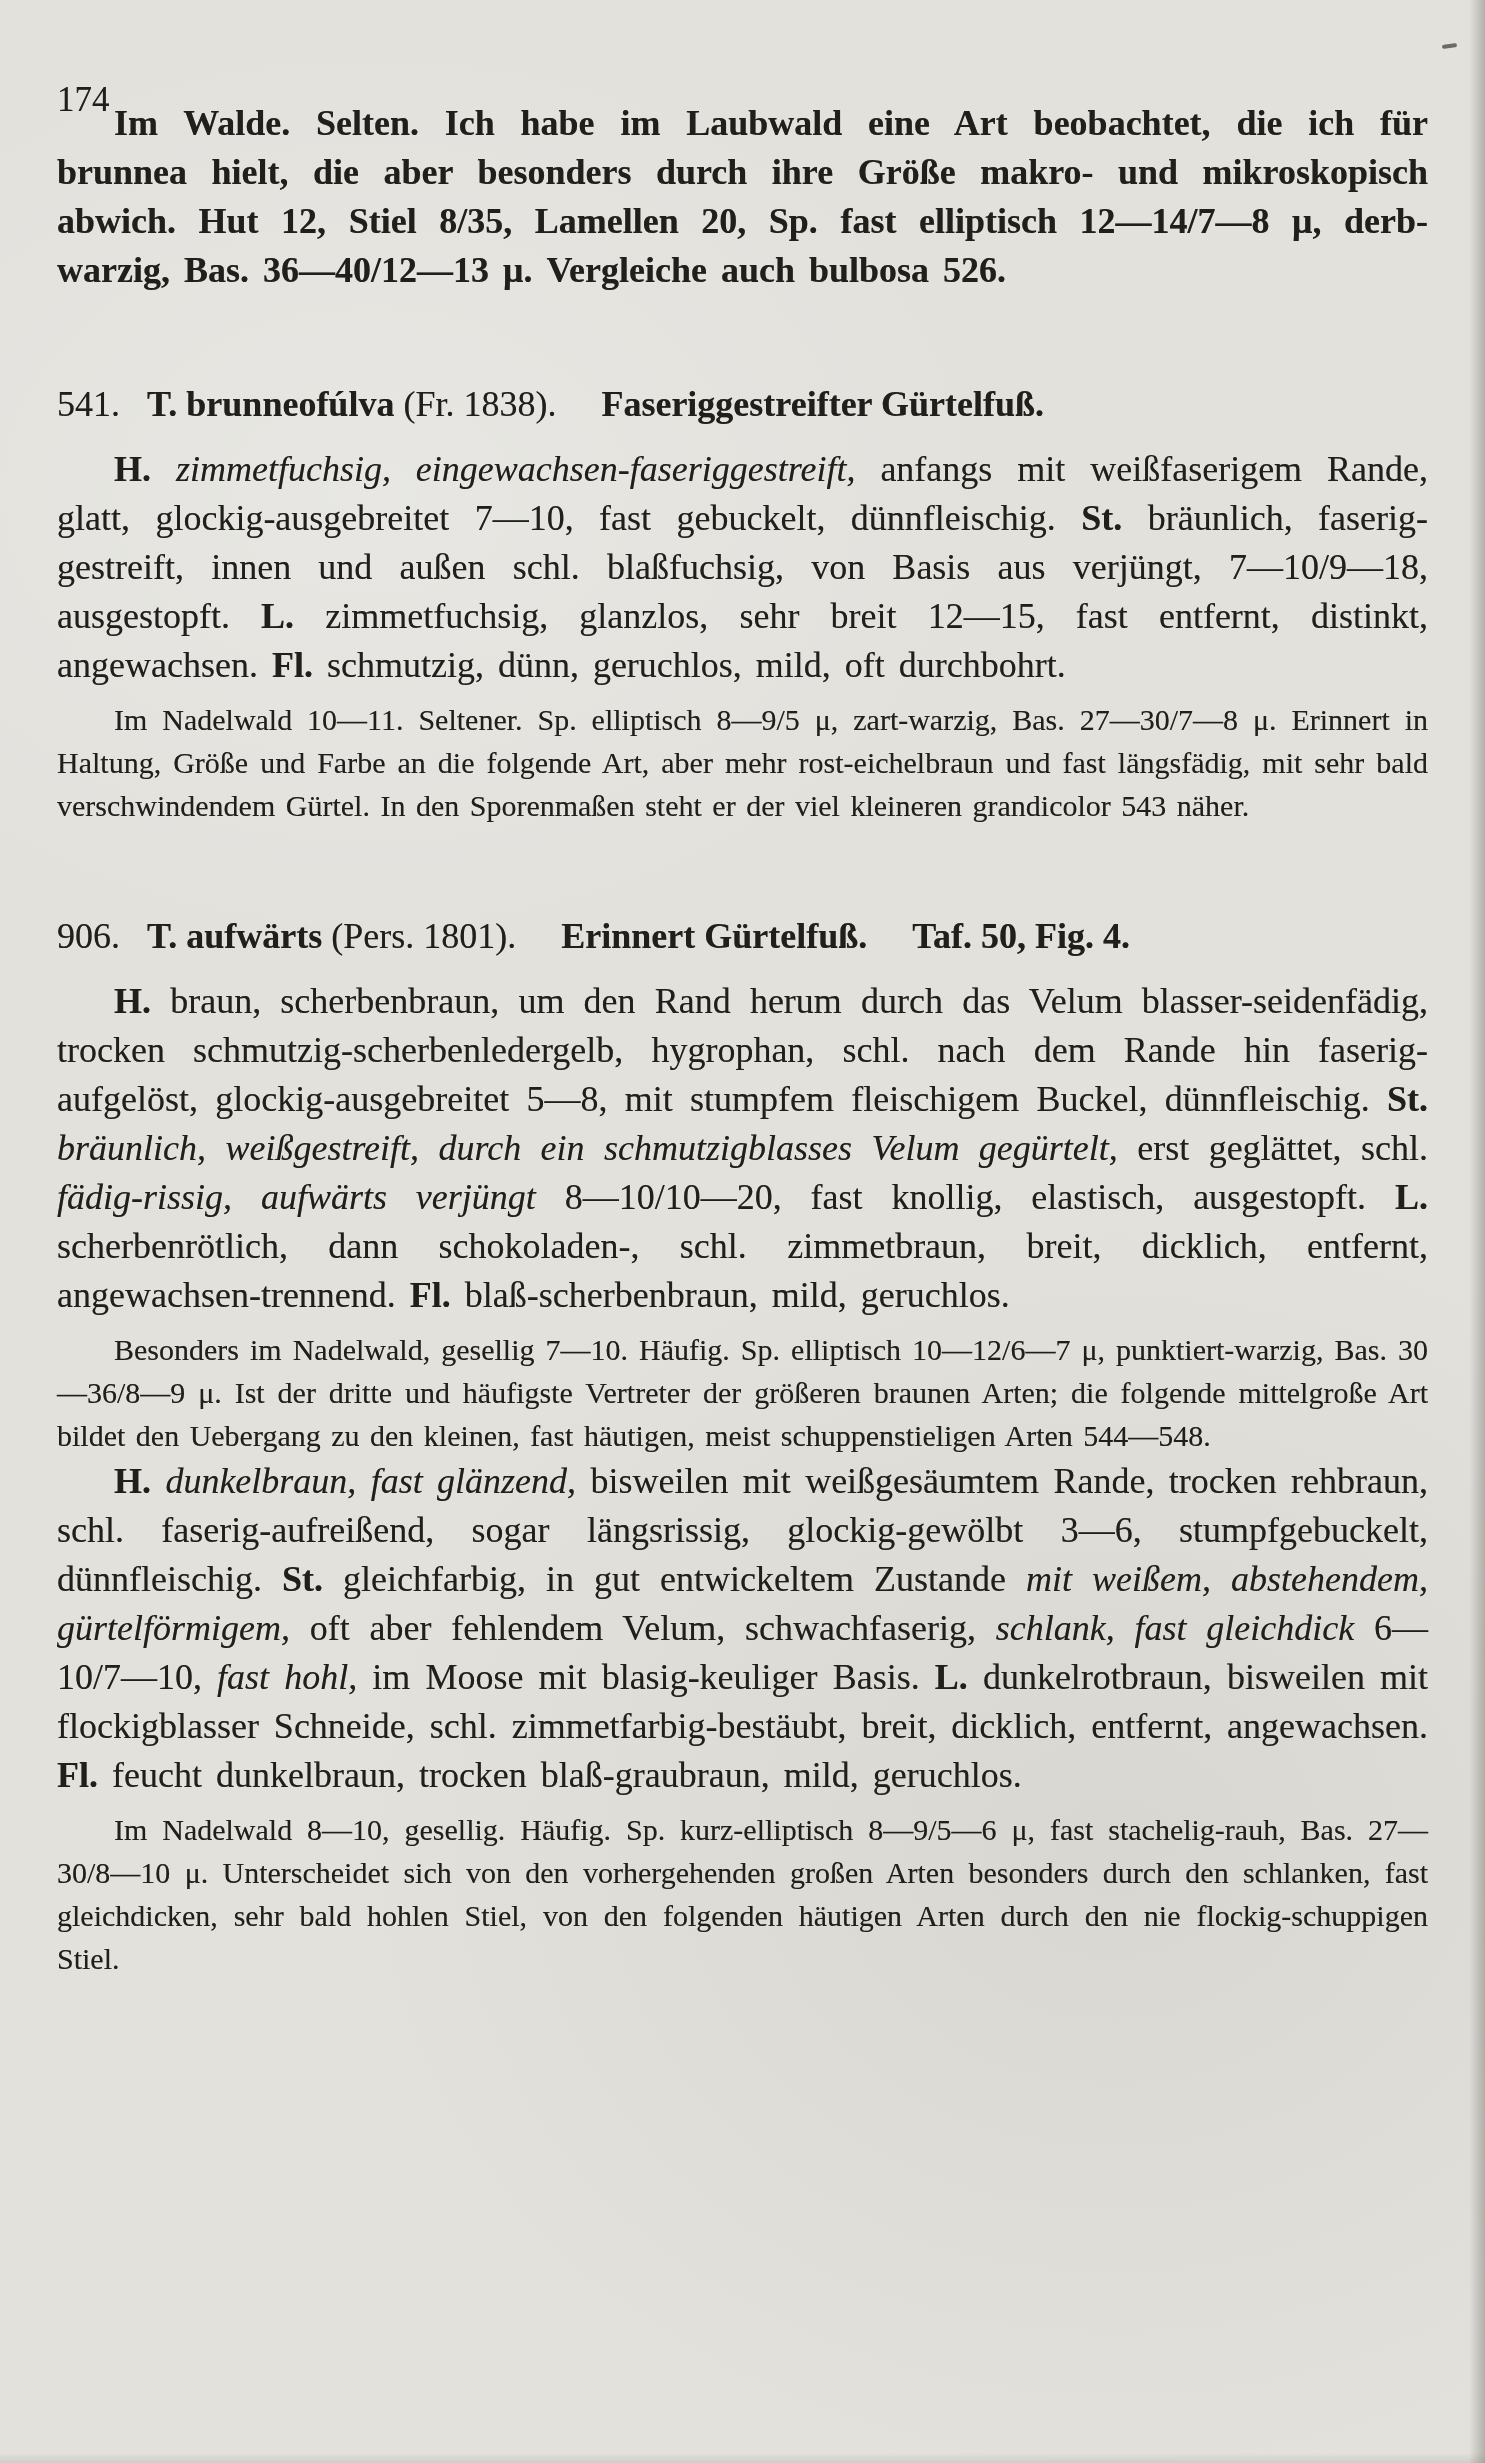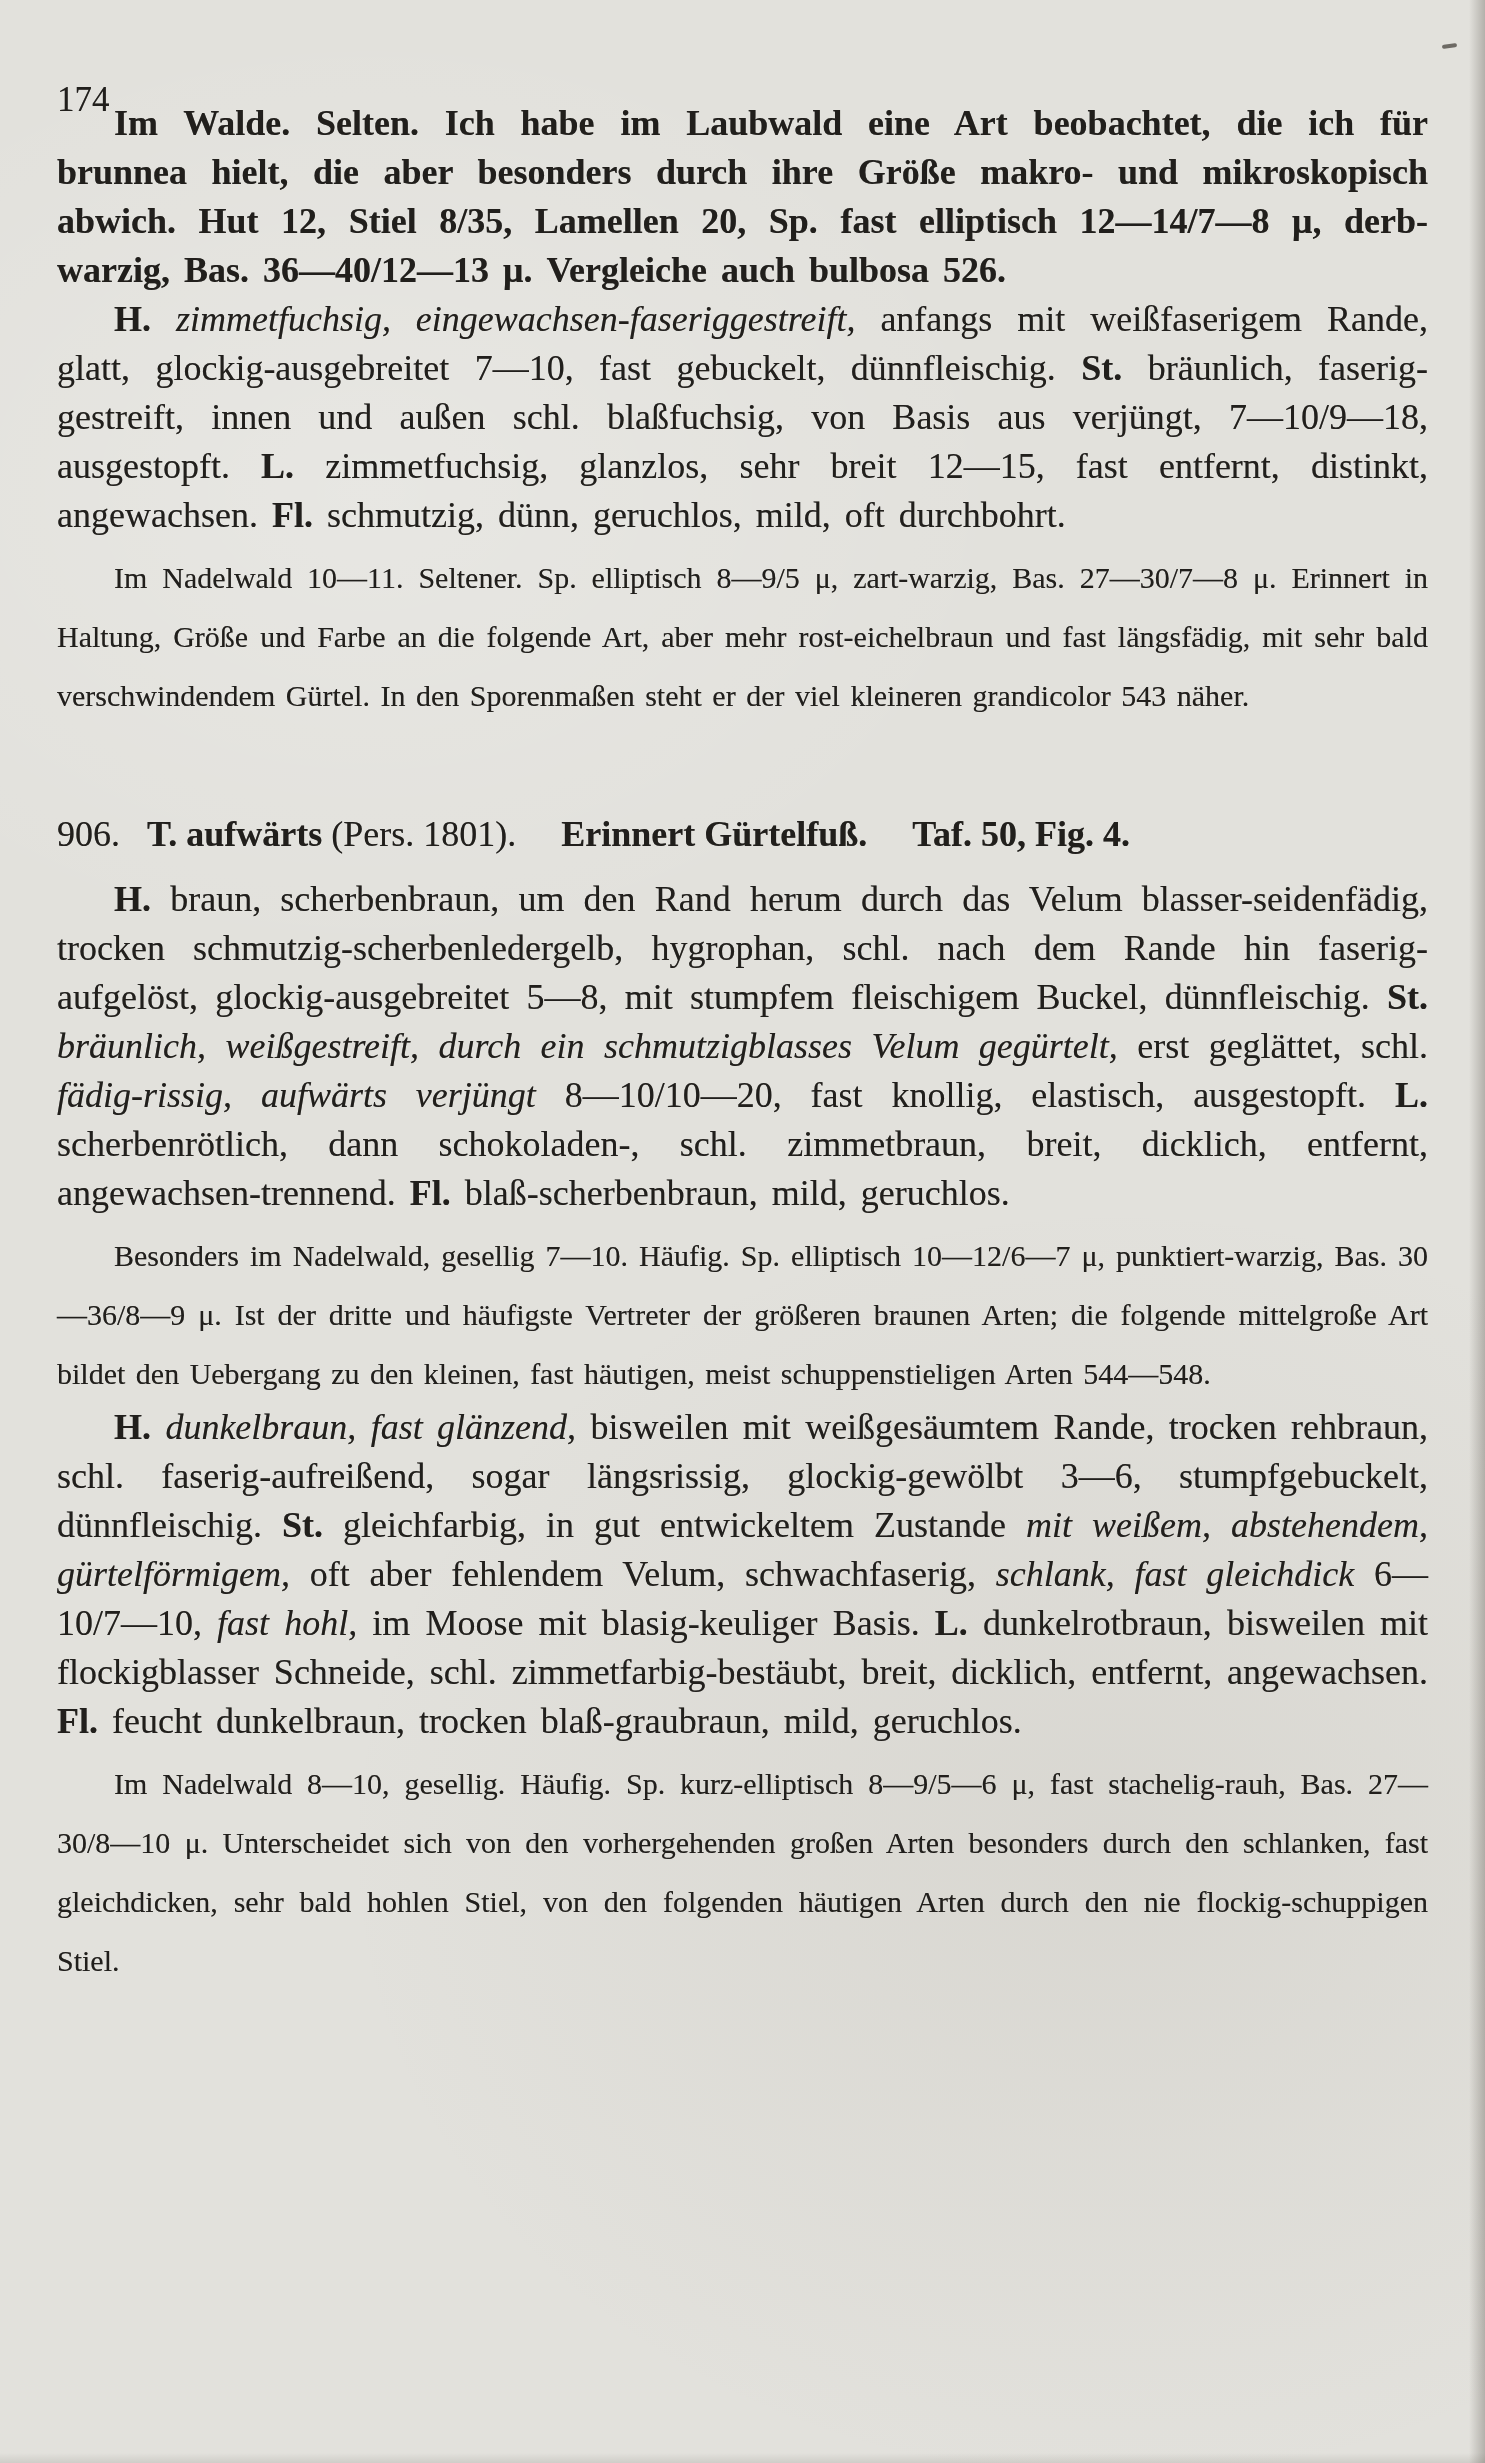--- a/index.html
+++ b/index.html
@@ -36,21 +36,21 @@
   .pagehead { position: relative; height: 51px; margin-bottom: 14px; font-size: 35px; }
   .pagenum  { position: absolute; left: 0; top: 0; margin-top: 46px; }
   .runhead  { position: absolute; left: 224px; top: 0; letter-spacing: 0.5px; }
 
   p { margin: 0; }
   .body {
     font-size: 36px; line-height: 49px;
     text-align: justify; word-spacing: 5px;
   }
   .small {
-    font-size: 30px; line-height: 59px;
+    font-size: 30px; line-height: 43px;
     text-align: justify; word-spacing: 3px;
     margin-top: 8px;
   }
   .heading {
     font-size: 36px; line-height: 49px;
     margin: 85px 0 16px 0;
   }
   .indent { text-indent: 57px; }
   .first-block { margin-top: 10px; font-weight: bold; }
   .b { font-weight: 700; }
@@ -58,20 +58,21 @@
 </style>
 </head>
 <body>
 
 <div class="content">
   <header class="pagehead">
     <span class="pagenum">174</span>
   </header>
   <main>
       <p class="body indent first-block"><span>Im Walde. Selten. Ich habe im Laubwald eine Art beobachtet, die ich für brunnea hielt, die aber besonders durch ihre Größe makro- und mikroskopisch abwich. Hut 12, Stiel 8/35, Lamellen 20, Sp. fast elliptisch 12—14/7—8 μ, derb-warzig, Bas. 36—40/12—13 μ. Vergleiche auch bulbosa 526.</span></p>
+      <p class="heading"><span>541.  </span><span class="b">T. brunneofúlva</span><span> (Fr. 1838).   </span><span class="b">Faseriggestreifter Gürtelfuß.</span></p>
       <p class="body indent"><span class="b">H.</span><span> </span><span class="i">zimmetfuchsig, eingewachsen-faseriggestreift,</span><span> anfangs mit weißfaserigem Rande, glatt, glockig-ausgebreitet 7—10, fast gebuckelt, dünnfleischig. </span><span class="b">St.</span><span> bräunlich, faserig-gestreift, innen und außen schl. blaßfuchsig, von Basis aus verjüngt, 7—10/9—18, ausgestopft. </span><span class="b">L.</span><span> zimmetfuchsig, glanzlos, sehr breit 12—15, fast entfernt, distinkt, angewachsen. </span><span class="b">Fl.</span><span> schmutzig, dünn, geruchlos, mild, oft durchbohrt.</span></p>
       <p class="small indent"><span>Im Nadelwald 10—11. Seltener. Sp. elliptisch 8—9/5 μ, zart-warzig, Bas. 27—30/7—8 μ. Erinnert in Haltung, Größe und Farbe an die folgende Art, aber mehr rost-eichelbraun und fast längsfädig, mit sehr bald verschwindendem Gürtel. In den Sporenmaßen steht er der viel kleineren grandicolor 543 näher.</span></p>
       <p class="heading"><span>906.  </span><span class="b">T. aufwärts</span><span> (Pers. 1801).   </span><span class="b">Erinnert Gürtelfuß.</span><span>   </span><span class="b">Taf. 50, Fig. 4.</span></p>
       <p class="body indent"><span class="b">H.</span><span> braun, scherbenbraun, um den Rand herum durch das Velum blasser-seidenfädig, trocken schmutzig-scherbenledergelb, hygrophan, schl. nach dem Rande hin faserig-aufgelöst, glockig-ausgebreitet 5—8, mit stumpfem fleischigem Buckel, dünnfleischig. </span><span class="b">St.</span><span> </span><span class="i">bräunlich, weißgestreift, durch ein schmutzigblasses Velum gegürtelt,</span><span> erst geglättet, schl. </span><span class="i">fädig-rissig, aufwärts verjüngt</span><span> 8—10/10—20, fast knollig, elastisch, ausgestopft. </span><span class="b">L.</span><span> scherbenrötlich, dann schokoladen-, schl. zimmetbraun, breit, dicklich, entfernt, angewachsen-trennend. </span><span class="b">Fl.</span><span> blaß-scherbenbraun, mild, geruchlos.</span></p>
       <p class="small indent"><span>Besonders im Nadelwald, gesellig 7—10. Häufig. Sp. elliptisch 10—12/6—7 μ, punktiert-warzig, Bas. 30—36/8—9 μ. Ist der dritte und häufigste Vertreter der größeren braunen Arten; die folgende mittelgroße Art bildet den Uebergang zu den kleinen, fast häutigen, meist schuppenstieligen Arten 544—548.</span></p>
       <p class="body indent"><span class="b">H.</span><span> </span><span class="i">dunkelbraun, fast glänzend,</span><span> bisweilen mit weißgesäumtem Rande, trocken rehbraun, schl. faserig-aufreißend, sogar längsrissig, glockig-gewölbt 3—6, stumpfgebuckelt, dünnfleischig. </span><span class="b">St.</span><span> gleichfarbig, in gut entwickeltem Zustande </span><span class="i">mit weißem, abstehendem, gürtelförmigem,</span><span> oft aber fehlendem Velum, schwachfaserig, </span><span class="i">schlank, fast gleichdick</span><span> 6—10/7—10, </span><span class="i">fast hohl,</span><span> im Moose mit blasig-keuliger Basis. </span><span class="b">L.</span><span> dunkelrotbraun, bisweilen mit flockigblasser Schneide, schl. zimmetfarbig-bestäubt, breit, dicklich, entfernt, angewachsen. </span><span class="b">Fl.</span><span> feucht dunkelbraun, trocken blaß-graubraun, mild, geruchlos.</span></p>
       <p class="small indent"><span>Im Nadelwald 8—10, gesellig. Häufig. Sp. kurz-elliptisch 8—9/5—6 μ, fast stachelig-rauh, Bas. 27—30/8—10 μ. Unterscheidet sich von den vorhergehenden großen Arten besonders durch den schlanken, fast gleichdicken, sehr bald hohlen Stiel, von den folgenden häutigen Arten durch den nie flockig-schuppigen Stiel.</span></p>
     </main>
 </div>
 

